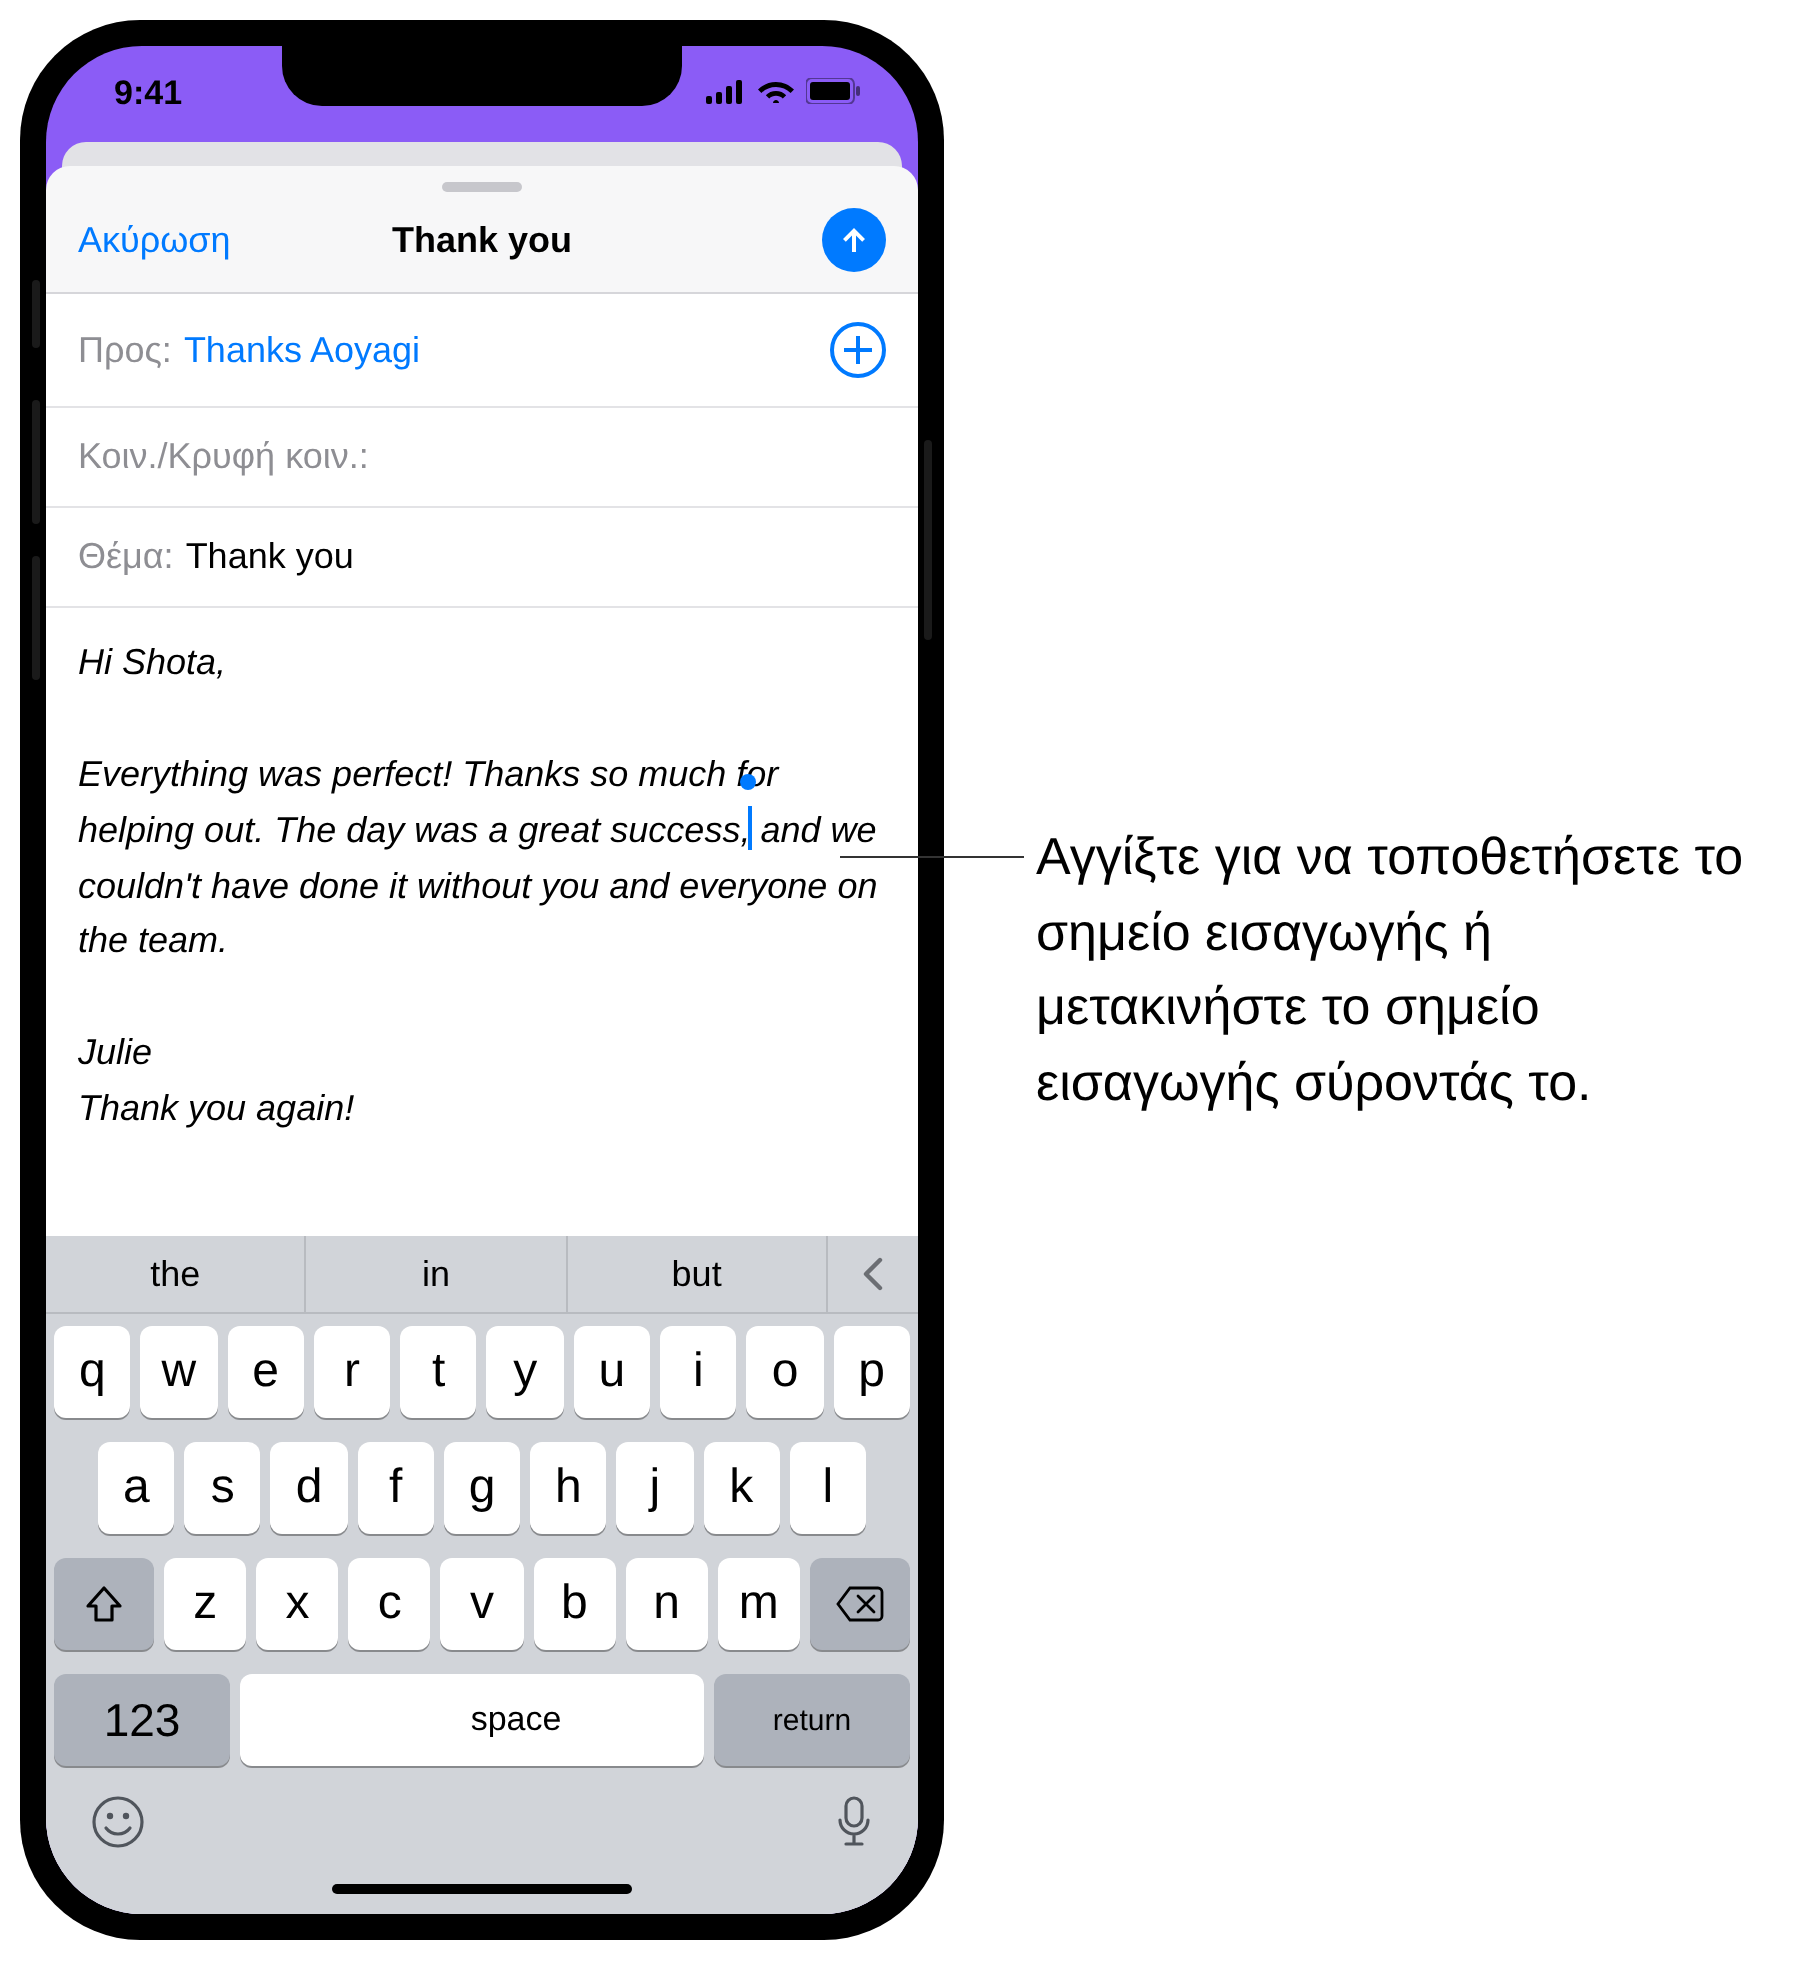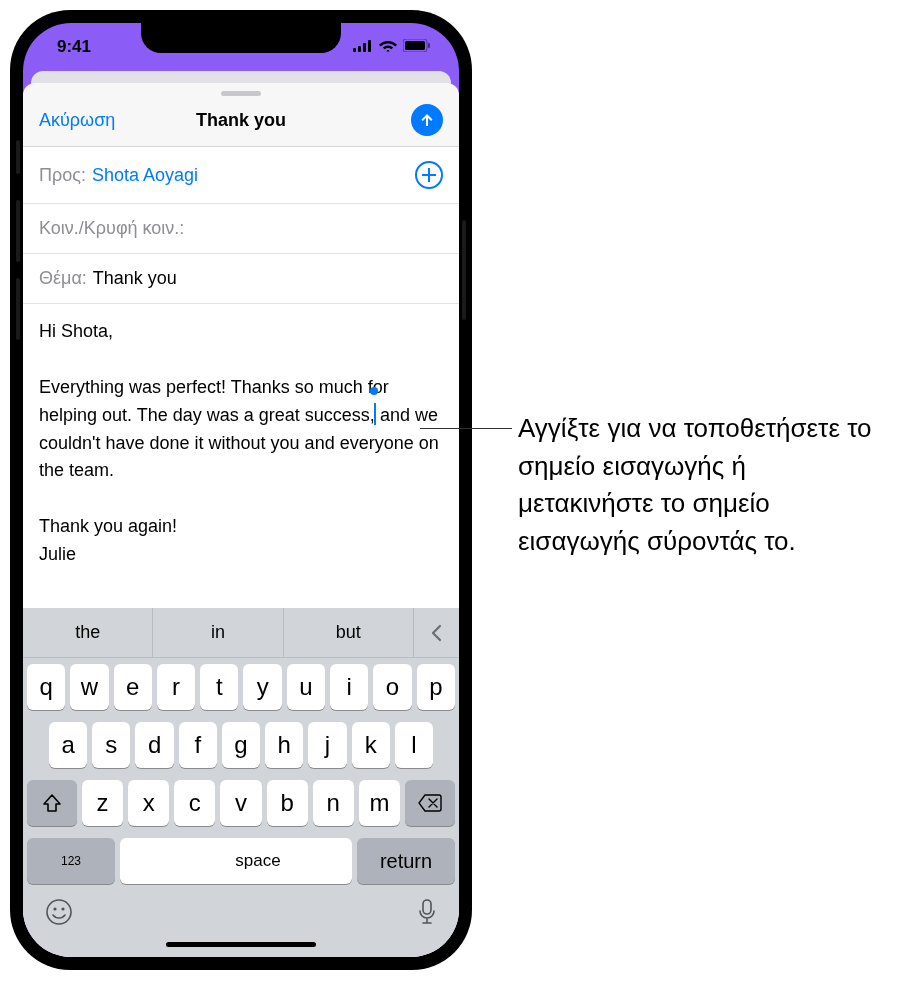--- a/index.html
+++ b/index.html
@@ -113,21 +113,21 @@
     font-size: 20px; font-weight: 400;
   }
   .body {
     padding: 14px 16px;
     font-size: 18px;
     line-height: 1.55;
     color: #000;
     flex:1;
     background:#fff;
   }
-  .body p { margin-bottom: 0; white-space: pre-wrap; }
+  .body p { margin-bottom: 0; white-space: pre-wrap; font-style: italic; }
   .cursor {
     display:inline-block;
     width:2px; height:22px;
     background:#007aff;
     vertical-align:-4px;
     margin:0 -1px;
   }
   .cursor-cap{
     display:inline-block;
     vertical-align:10px;
@@ -135,21 +135,21 @@
     margin-left:-5px; margin-right:-3px;
     position:relative; top:-16px;
   }
   .keyboard {
     background: #d1d4d9;
     display:flex;
     flex-direction:column;
   }
   .suggest-row {
     display:flex;
-    height:50px;
+    height:39px;
     align-items:stretch;
     border-bottom:1px solid #b8bbc0;
   }
   .suggest {
     flex:1;
     display:flex;
     align-items:center;
     justify-content:center;
     font-size:18px;
     color:#000;
@@ -168,25 +168,25 @@
     background:#fff;
     border-radius:6px;
     box-shadow:0 1px 0 rgba(0,0,0,0.35);
     height:46px;
     display:flex;
     align-items:center;
     justify-content:center;
     font-size:24px;
     color:#000;
   }
-  .key.mod { background:#adb2bb; font-size:12px;}
+  .key.mod { background:#adb2bb; font-size:23px;}
   .key.shift, .key.backspace { flex:0 0 50px; }
   .key.num { flex:0 0 88px; }
   .key.space { flex:1; font-size:17px;padding-left:44px;}
-  .key.return { flex:0 0 98px; font-size:20px;}
+  .key.return { flex:0 0 98px; font-size:15px;}
   .bottomrow {
     display:flex;
     justify-content:space-between;
     padding:8px 22px 4px;
   }
   .bicon { color:#50555c; }
   .homebar {
     width:150px; height:5px; background:#000;
     border-radius:3px; margin:8px auto 10px;
   }
@@ -260,43 +260,43 @@
               <path d="M9 3l-5.5 5.5 1.4 1.4L8 6.8V15h2V6.8l3.1 3.1 1.4-1.4L9 3z" fill="#fff"></path>
             </svg>
         </span>
       </div>
 
       <div class="divider"></div>
 
       <div class="fields">
         <div class="field">
           <span class="field-label">Προς:</span>
-          <span class="recipient">Shota Aoyagi</span>
+          <span class="recipient">Thanks Aoyagi</span>
           <span class="add-btn">
             <svg width="14" height="14" viewBox="0 0 14 14">
                 <path d="M6 0h2v6h6v2H8v6H6V8H0V6h6V0z" fill="#007aff"></path>
               </svg>
           </span>
         </div>
         <div class="field">
           <span class="field-label">Κοιν./Κρυφή κοιν.:</span>
         </div>
         <div class="field">
           <span class="field-label">Θέμα:</span>
           <span class="field-value">Thank you</span>
         </div>
       </div>
 
       <div class="body">
         <p><span>Hi Shota,</span></p>
         <p>&nbsp;</p>
         <p><span>Everything was perfect! Thanks so much for helping out. The day was a great success,</span><span class="cursor-cap"></span><span class="cursor"></span><span> and we couldn't have done it without you and everyone on the team.</span></p>
         <p>&nbsp;</p>
+        <p><span>Julie</span></p>
         <p><span>Thank you again!</span></p>
-        <p><span>Julie</span></p>
       </div>
 
       <div class="keyboard">
         <div class="suggest-row">
           <div class="suggest">the</div>
           <div class="suggest">in</div>
           <div class="suggest">but</div>
           <div class="suggest-collapse">
             <svg width="12" height="18" viewBox="0 0 12 18">
                 <path d="M10 2L3 9l7 7" stroke="#6b6e73" stroke-width="2.2" fill="none" stroke-linecap="round" stroke-linejoin="round"></path>

